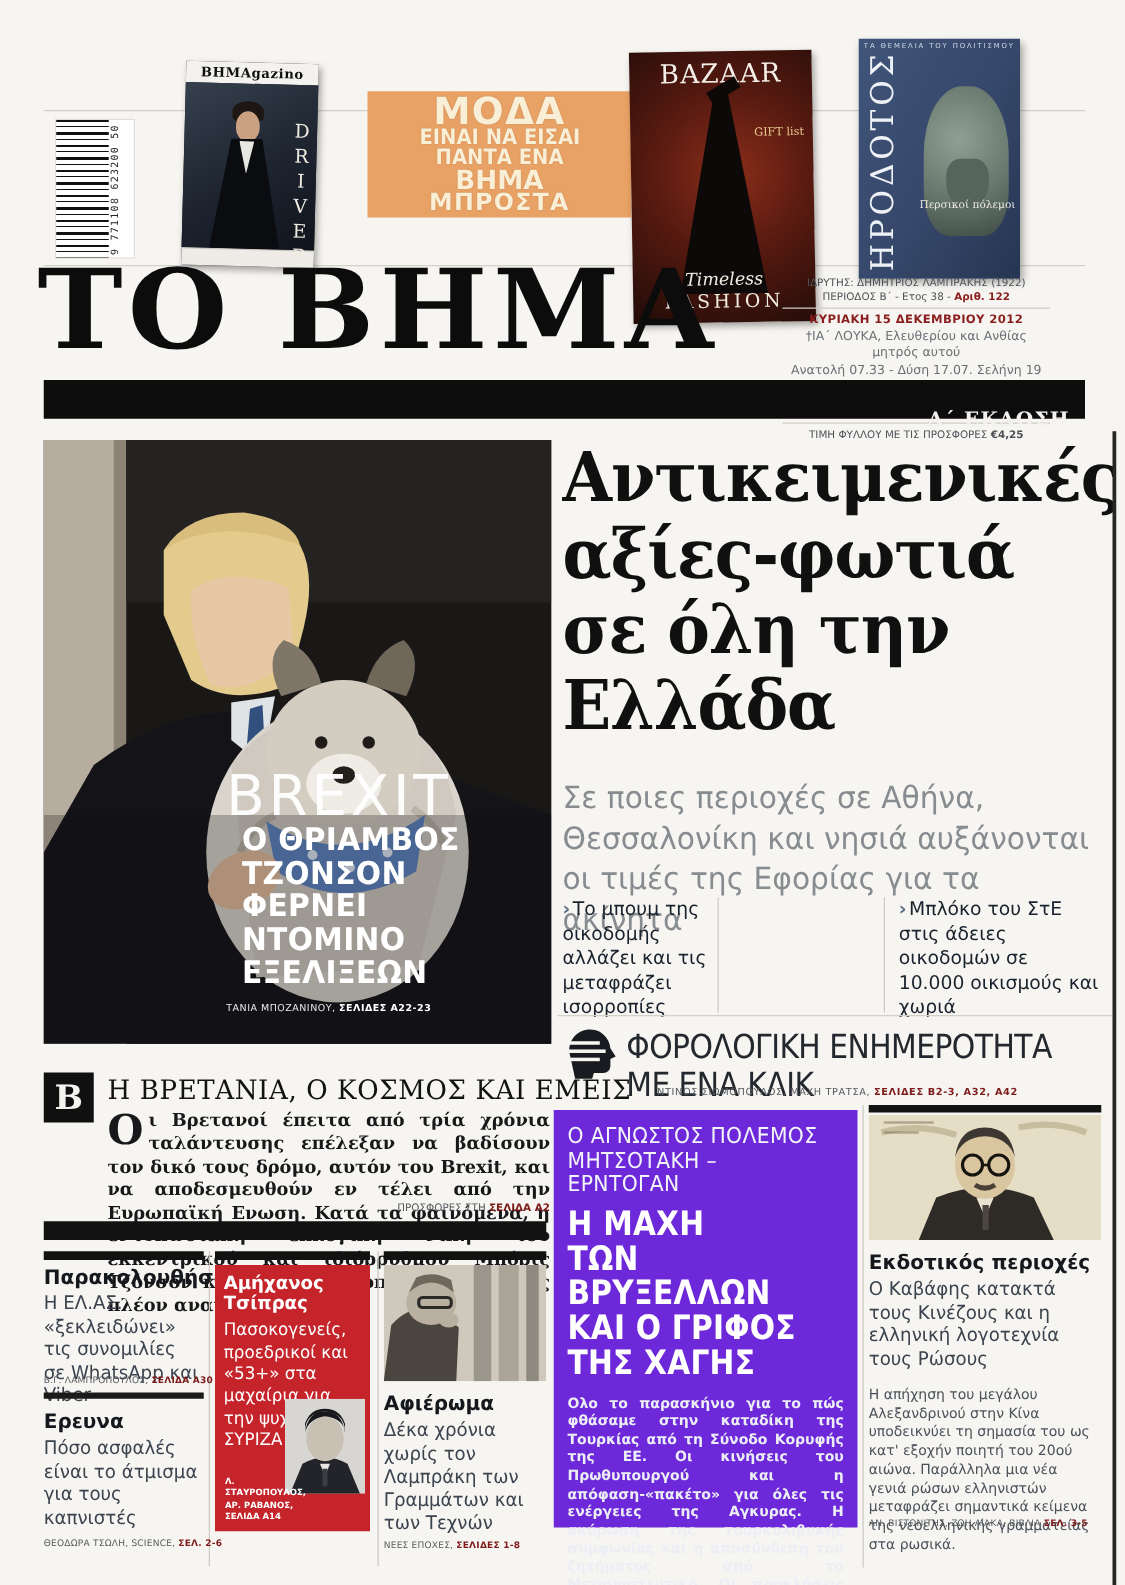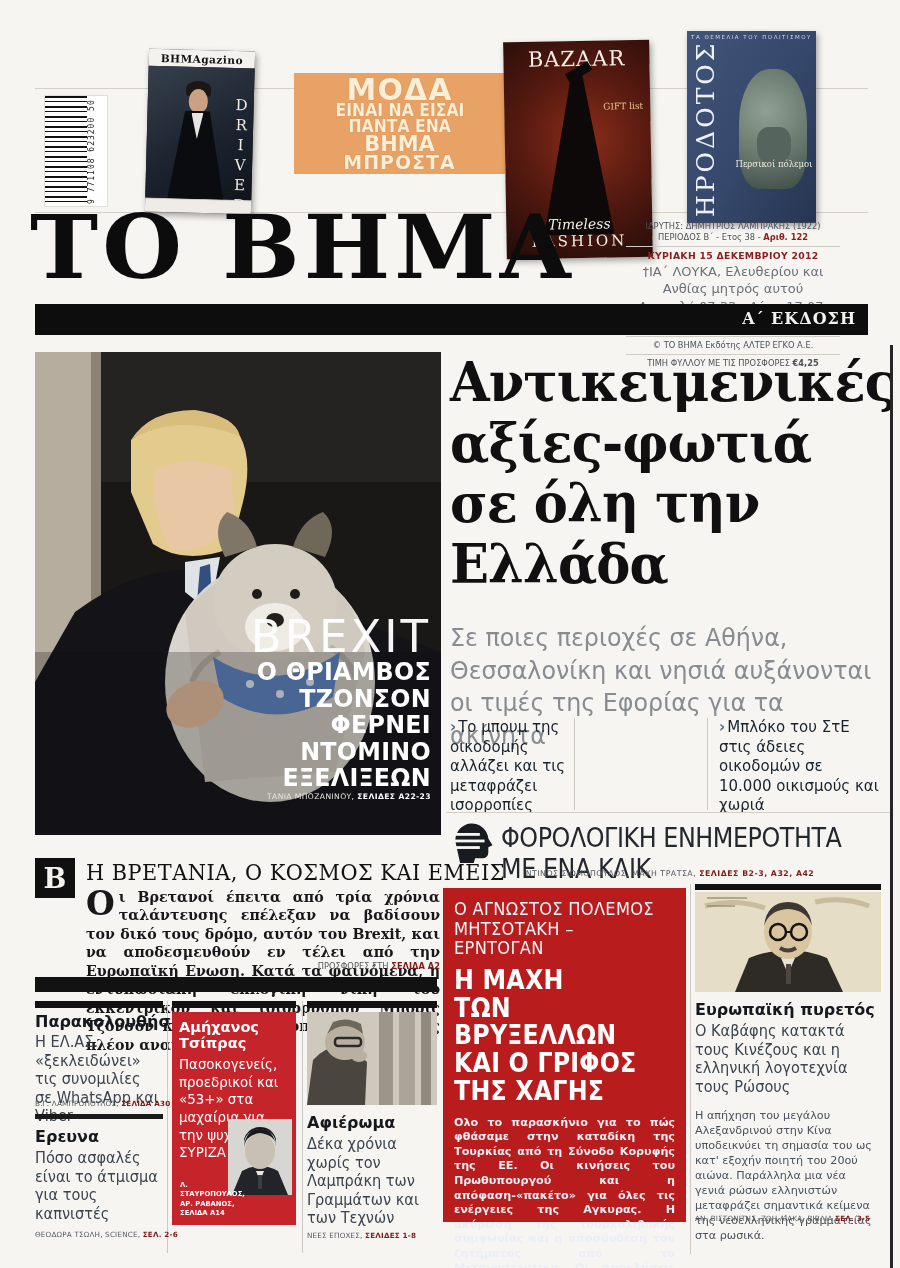--- a/index.html
+++ b/index.html
@@ -58,34 +58,34 @@
 .hr-beard{position:absolute;left:70px;top:96px;width:34px;height:40px;border-radius:40% 40% 60% 60%;background:#55645c}
 .hr-sub{position:absolute;left:48px;top:128px;width:78px;color:#edeae2;font-size:8.5px;text-align:center;
   font-family:"DejaVu Serif",serif}
 
 .vima{position:absolute;left:30px;top:203px;width:605px;font-family:"DejaVu Serif",serif;font-weight:bold;
   font-size:88px;line-height:1;color:#0c0c0c;letter-spacing:4px;transform:scaleX(1.04);transform-origin:left}
 .m-info{position:absolute;left:626px;top:221px;width:214px;font-size:8.3px;color:#4c5258;text-align:center;line-height:1.35}
 .m-info .sep{border-top:1px solid #cfccc6;margin:3px 0}
 .m-red{color:#8a1e1e;font-weight:bold}
 .m-date{font-size:9.3px;letter-spacing:.3px}
-.m-tiny{font-size:13px;color:#6a7076}
+.m-tiny{font-size:10px;color:#6a7076}
 
 .band{position:absolute;left:35px;top:304px;width:833px;height:31px;background:#0d0d0d}
 .sunday{position:absolute;left:150px;top:4px;color:#f4f2ee;font-family:"DejaVu Serif",serif;
   font-weight:bold;font-size:18px;letter-spacing:5px}
-.edition{position:absolute;right:12px;top:5px;color:#f4f2ee;font-family:"DejaVu Serif",serif;
+.edition{position:absolute;right:12px;top:22px;color:#f4f2ee;font-family:"DejaVu Serif",serif;
   font-weight:bold;font-size:16px;letter-spacing:1px}
 
 .main-photo{position:absolute;left:35px;top:352px;width:406px;height:483px;background:#1c1b19}
 .main-photo svg{display:block;width:100%;height:100%}
-.brexit{position:absolute;right:10px;top:262px;width:250px;text-align:right;color:#fff}
+.brexit{position:absolute;right:10px;top:262px;width:250px;text-align:left;color:#fff}
 .bx-kick{font-size:45px;font-weight:normal;letter-spacing:3px;line-height:1;opacity:.96}
 .bx-line{font-size:25px;font-weight:bold;line-height:1.06;transform:scaleX(.95);transform-origin:right;letter-spacing:.3px}
-.bx-by{font-size:7.6px;letter-spacing:.4px;color:#e8e6e2}
+.bx-by{margin-top:10px;font-size:7.6px;letter-spacing:.4px;color:#e8e6e2}
 .bx-by b{color:#fff}
 .headline{position:absolute;left:450px;top:352px;width:450px;font-family:"DejaVu Serif",serif;
   font-weight:bold;font-size:55px;line-height:1.1;color:#101010;letter-spacing:-1px;
   transform:scaleX(.93);transform-origin:left}
 .subhead{position:absolute;left:450px;top:622px;width:448px;font-size:24.5px;line-height:1.33;
   color:#878c91;transform:scaleX(.97);transform-origin:left}
 .bullet{position:absolute;top:718px;font-size:15px;line-height:1.3;color:#18222d}
 .bullet .mk{color:#5b6f85;font-weight:bold;margin-right:2px}
 .b1{left:450px;width:118px}.b2{left:586px;width:118px}.b3{left:719px;width:160px}
 .vsep{position:absolute;background:#ccc9c3;width:1px}
@@ -119,21 +119,21 @@
 .h1a{left:35px;top:1012px}.t1a{left:35px;top:1033px;width:130px}.by1a{left:35px;top:1099px}
 .bar-mid{position:absolute;left:35px;top:1114px;width:128px;height:5px;background:#1a1a1a}
 .h1b{left:35px;top:1127px}.t1b{left:35px;top:1149px;width:130px}.by1b{left:35px;top:1230px}
 .redbox{position:absolute;left:172px;top:1012px;width:124px;height:213px;background:#c5242b;color:#fff;padding:8px 7px}
 .rb-h{font-weight:bold;font-size:14.5px;line-height:1.1}
 .rb-t{font-size:13.8px;line-height:1.28;margin-top:4px;transform:scaleX(.97);transform-origin:left}
 .rb-photo{position:absolute;right:4px;bottom:30px;width:64px;height:76px}
 .rb-by{position:absolute;left:8px;bottom:7px;width:74px;font-size:6.8px;font-weight:bold;line-height:1.35;color:#fff}
 .c3photo{position:absolute;left:307px;top:1012px;width:130px;height:93px}
 .h3{left:307px;top:1113px}.t3{left:307px;top:1135px;width:132px}.by3{left:307px;top:1231px}
-.bluebox{position:absolute;left:443px;top:888px;width:243px;height:334px;background:#b91c1c;color:#fff;padding:12px 11px}
+.bluebox{position:absolute;left:443px;top:888px;width:243px;height:334px;background:#6d28d9;color:#fff;padding:12px 11px}
 .bb-kick{font-size:17.5px;line-height:1.12;letter-spacing:.3px;transform:scaleX(.93);transform-origin:left;color:#f2f4fa}
 .bb-title{margin-top:7px;font-weight:bold;font-size:27px;line-height:1.03;transform:scaleX(.88);transform-origin:left;letter-spacing:.2px}
 .bb-body{margin-top:11px;font-size:11.2px;line-height:1.3;font-weight:bold;color:#eceef6;text-align:justify}
 .c5photo{position:absolute;left:695px;top:892px;width:186px;height:100px}
 .h5{left:695px;top:1000px}.t5{left:695px;top:1022px;width:188px}
 .c5body{position:absolute;left:695px;top:1108px;width:180px;font-size:11.2px;line-height:1.34;color:#49515a}
 .by5{left:695px;top:1214px}
 .edge-right{position:absolute;left:890px;top:345px;width:3px;height:923px;background:#262626}
 svg{display:block}
 </style>
@@ -348,19 +348,19 @@
       <rect x="91" y="72" width="5" height="20" fill="#4b463f"></rect>
       <ellipse cx="93" cy="40" rx="24" ry="27" fill="#d9c5a0"></ellipse>
       <path d="M69 34 Q72 10 93 10 Q114 10 117 34 Q112 18 93 17 Q74 18 69 34 Z" fill="#3c3731"></path>
       <circle cx="83" cy="40" r="8" fill="none" stroke="#16140f" stroke-width="2.5"></circle>
       <circle cx="104" cy="40" r="8" fill="none" stroke="#16140f" stroke-width="2.5"></circle>
       <path d="M91 40 h5" stroke="#16140f" stroke-width="2"></path>
       <path d="M85 56 q8 5 16 0" stroke="#4a4036" stroke-width="4" fill="none"></path>
       <path d="M12 6 h40 M12 14 h28" stroke="#7c7154" stroke-width="2" opacity=".5"></path>
     </svg>
   </div>
-  <div class="khead h5">Ευρωπαϊκή πυρετός</div>
+  <div class="khead h5">Εκδοτικός περιοχές</div>
   <div class="ktext t5">Ο Καβάφης κατακτά τους Κινέζους και η ελληνική λογοτεχνία τους Ρώσους</div>
   <div class="c5body">Η απήχηση του μεγάλου Αλεξανδρινού στην Κίνα υποδεικνύει τη σημασία του ως κατ' εξοχήν ποιητή του 20ού αιώνα. Παράλληλα μια νέα γενιά ρώσων ελληνιστών μεταφράζει σημαντικά κείμενα της νεοελληνικής γραμματείας στα ρωσικά.</div>
   <div class="kby by5"><span>ΑΝ. ΒΙΣΤΩΝΙΤΗΣ, ΖΩΗ ΛΙΑΚΑ, ΒΙΒΛΙΑ </span><span class="pages">ΣΕΛ. 3-5</span></div>
 
   <div class="edge-right"></div>
 </div>
 
 </body></html>

